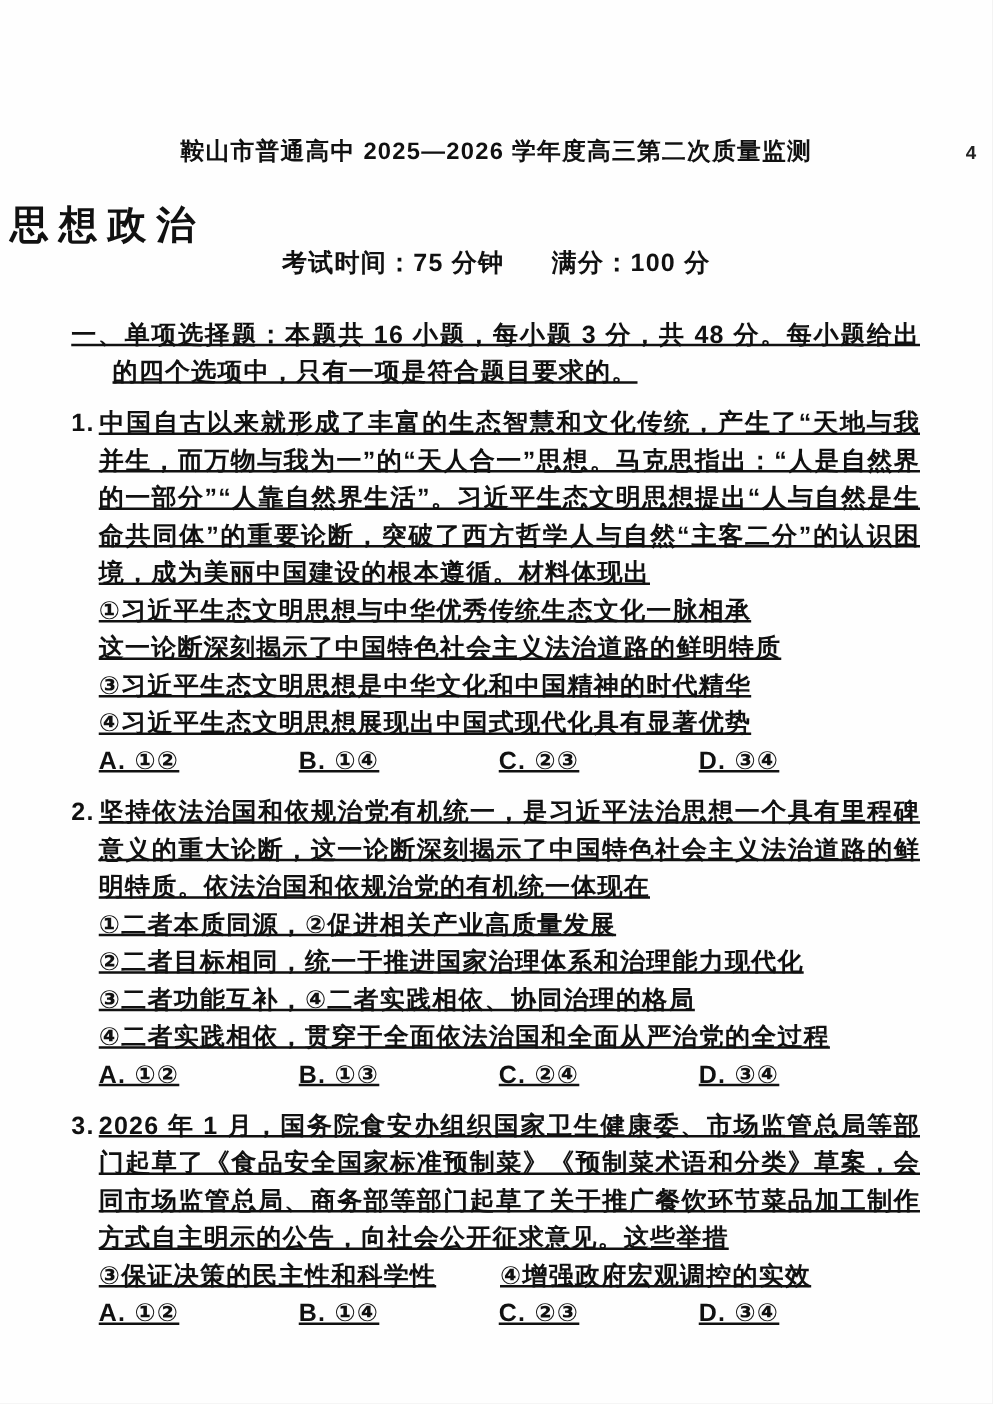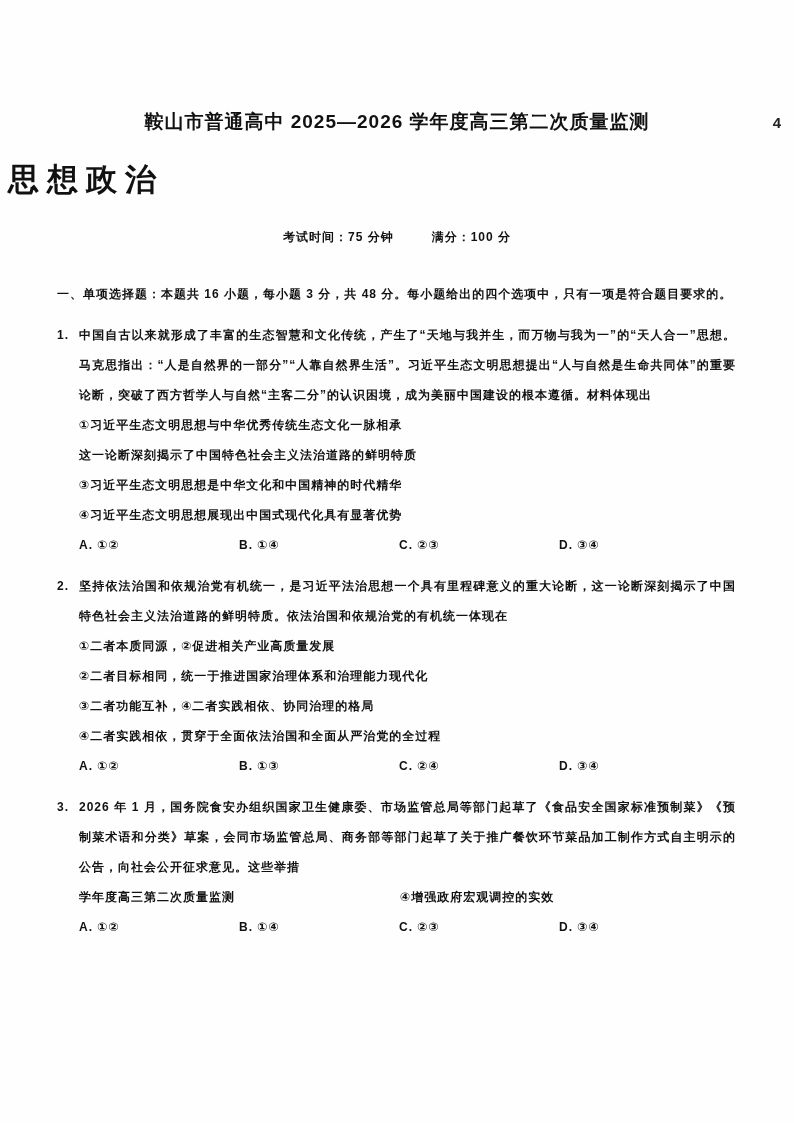--- a/index.html
+++ b/index.html
@@ -36,33 +36,33 @@
     text-align: left;
     font-size: 31px;
     font-weight: 700;
     letter-spacing: 8px;
     line-height: 38px;
     margin-top: 26px;
     text-indent: 8px; 
   }
   .exam-info {
     text-align: center;
-    font-size: 12px;
+    font-size: 20px;
     font-weight: 700;
     letter-spacing: 1px;
     line-height: 24px;
-    margin-top: 26px;
   }
   .exam-info .score { margin-left: 38px; }
   .content {
     margin: 30px 58px 0 57px;
-    font-size: 12px;
+    font-size: 20px;
     font-weight: 600;
     letter-spacing: 1px;
     line-height: 30px;
+    text-decoration: underline;
   }
   .section-heading {
     font-weight: 700;
     text-align: justify;
     padding-left: 33px;
     text-indent: -33px;
   }
   .question { margin-top: 11px; }
   .q-stem {
     text-align: justify;
@@ -123,21 +123,21 @@
         <span class="option">A. ①②</span>
         <span class="option">B. ①③</span>
         <span class="option">C. ②④</span>
         <span class="option">D. ③④</span>
       </div>
     </div>
 
     <div class="question">
       <p class="q-stem"><span class="q-num">3.</span><span>2026 年 1 月，国务院食安办组织国家卫生健康委、市场监管总局等部门起草了《食品安全国家标准预制菜》《预制菜术语和分类》草案，会同市场监管总局、商务部等部门起草了关于推广餐饮环节菜品加工制作方式自主明示的公告，向社会公开征求意见。这些举措</span></p>
       <div class="statement-row">
-        <span class="statement-col">学年度高三第二次质量监测</span>
+        <span class="statement-col">③保证决策的民主性和科学性</span>
         <span class="statement-col">④增强政府宏观调控的实效</span>
       </div>
       <div class="options">
         <span class="option">A. ①②</span>
         <span class="option">B. ①④</span>
         <span class="option">C. ②③</span>
         <span class="option">D. ③④</span>
       </div>
     </div>
 

